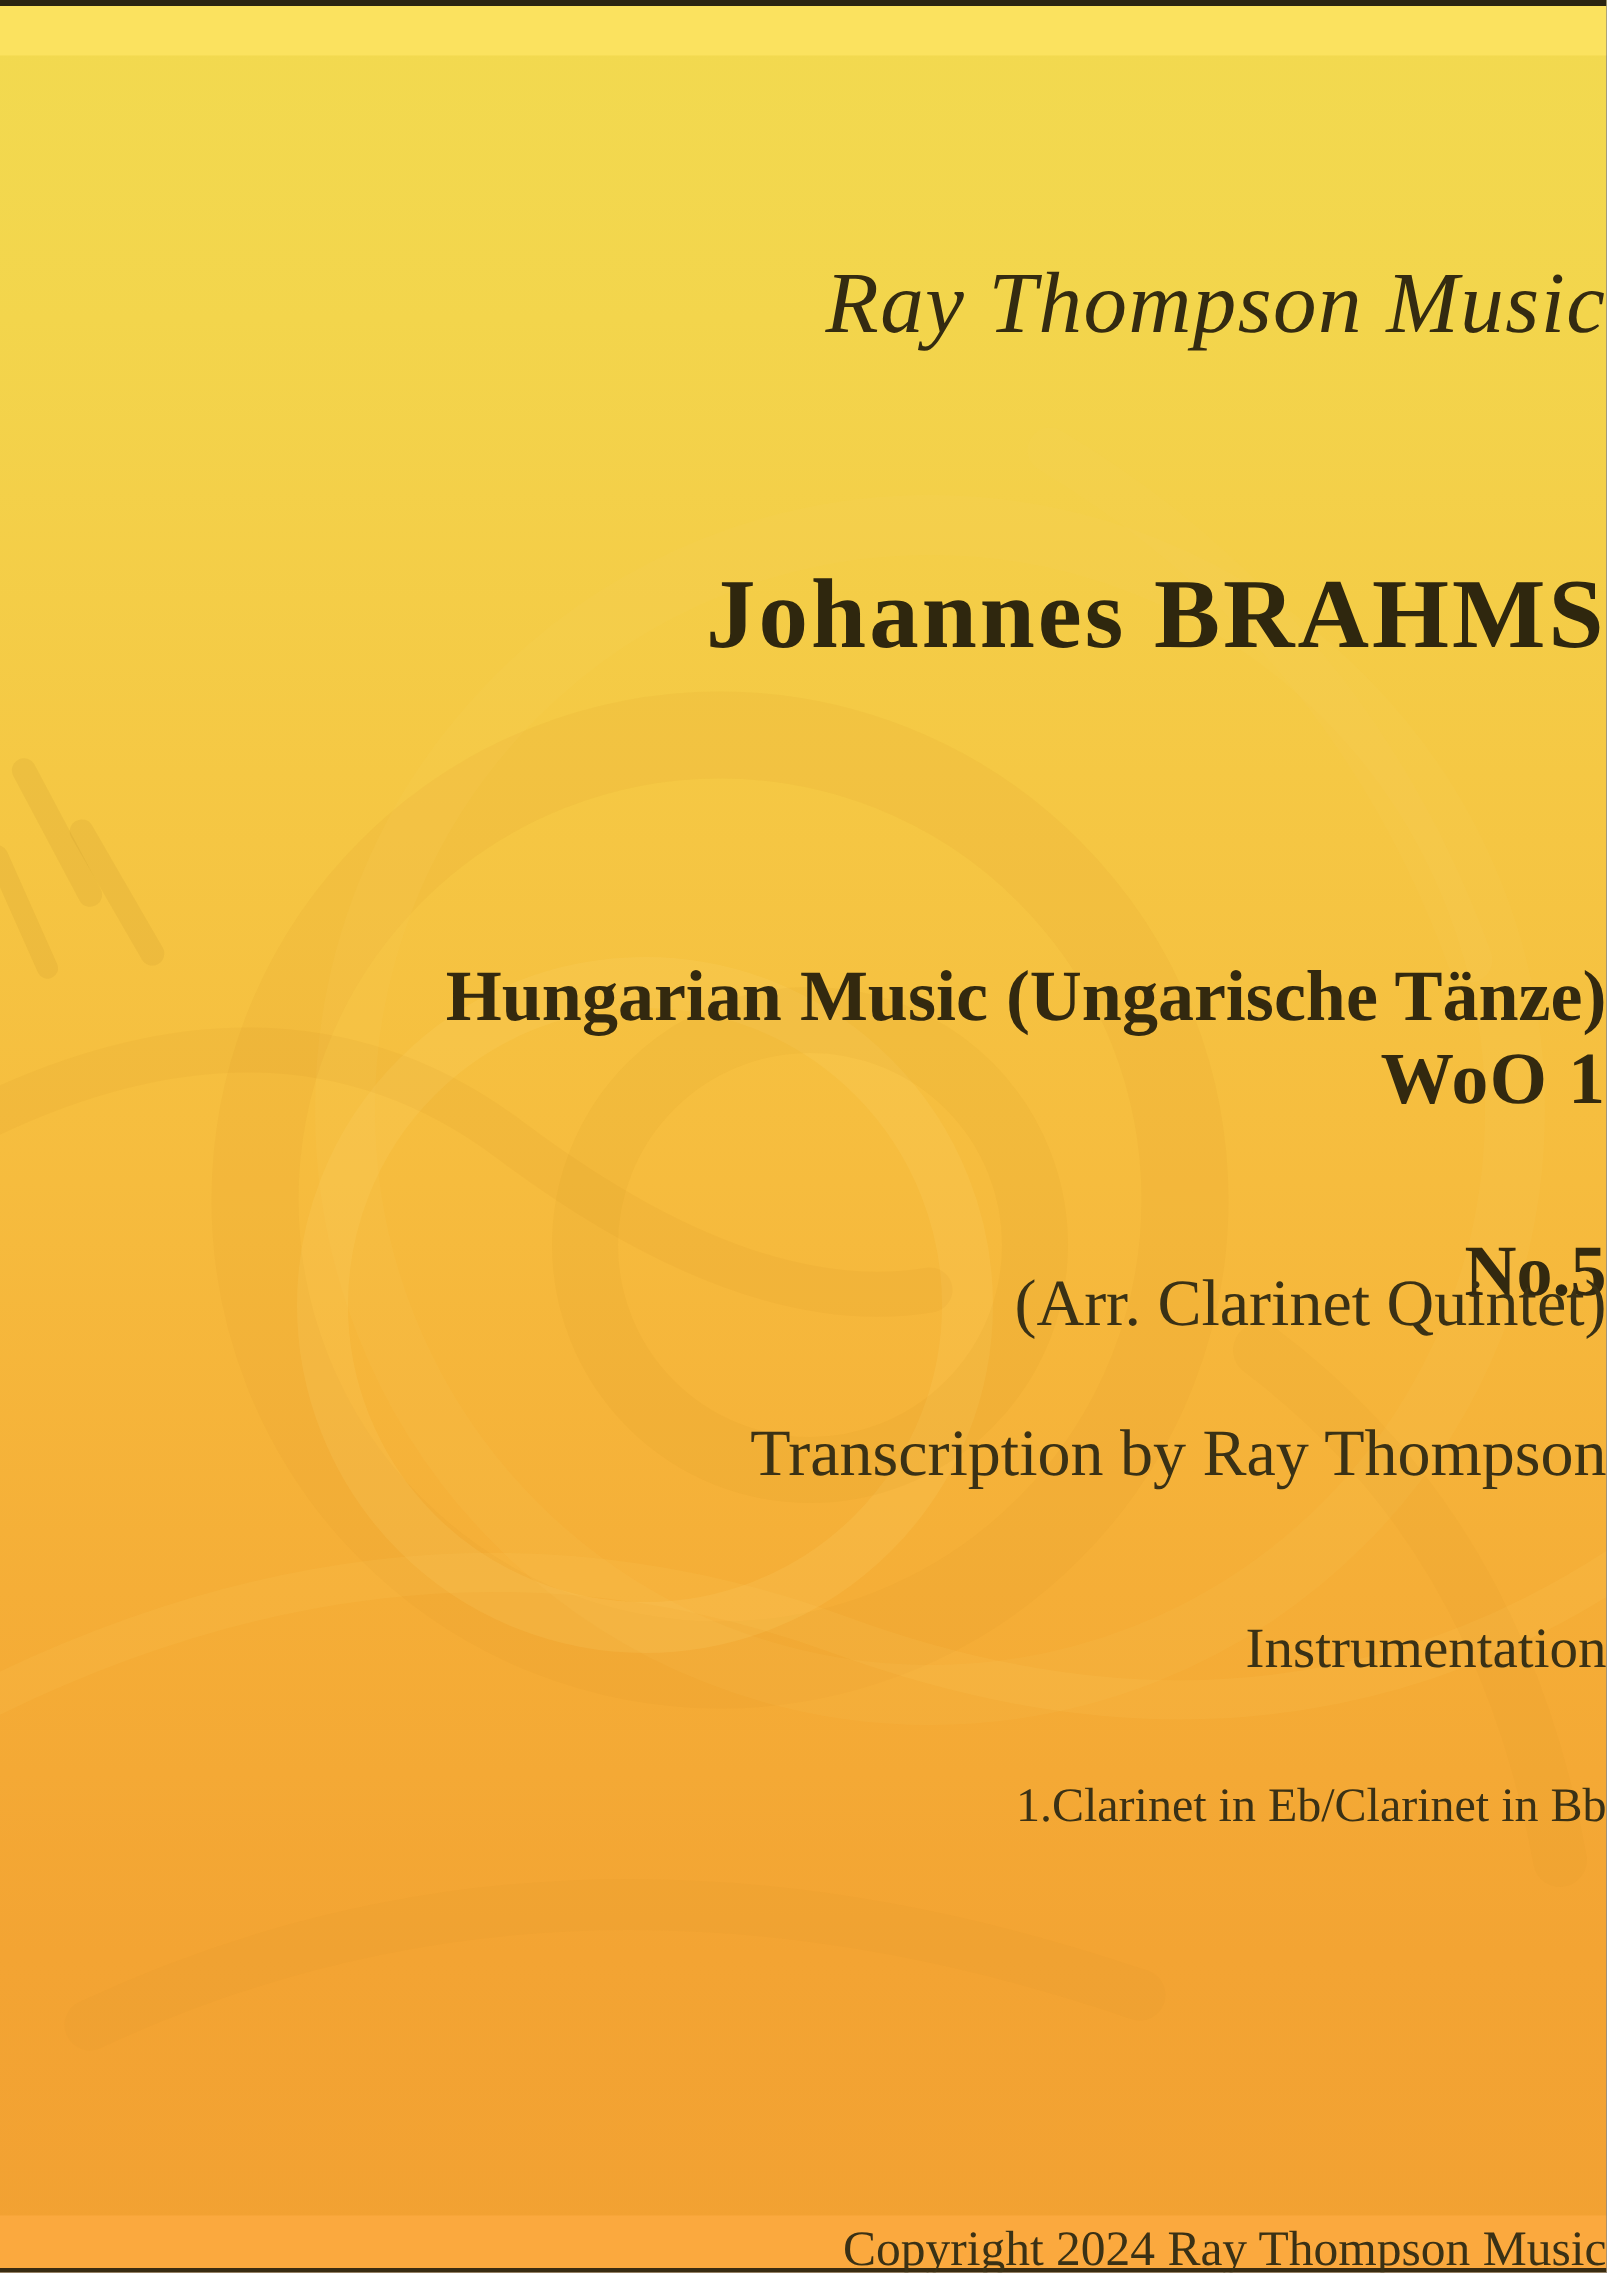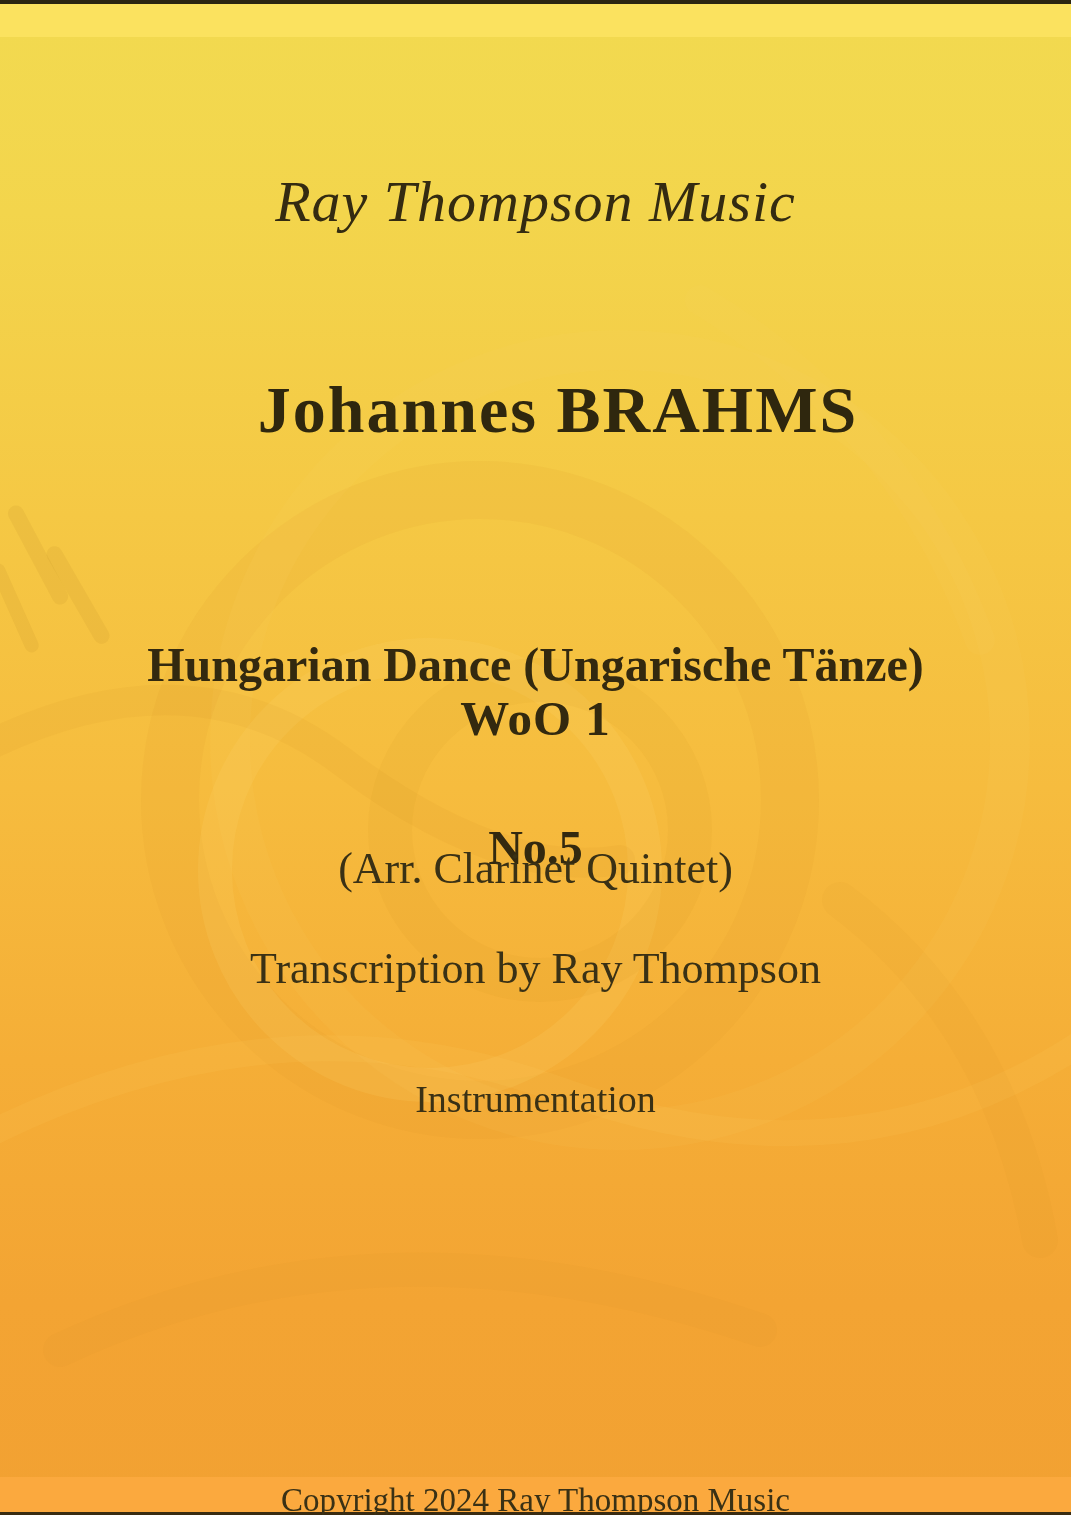--- a/index.html
+++ b/index.html
@@ -19,21 +19,21 @@
       #f2a132 100%);
   }
   
   .horn-ghost{position:absolute;inset:0;pointer-events:none;}
   
   .band-top{position:absolute;left:0;right:0;top:4px;height:33px;background:#fbe25f;}
   .strip-top{position:absolute;left:0;right:0;top:0;height:4px;background:#2b2511;}
   .band-bottom{position:absolute;left:0;right:0;top:1477px;height:35px;background:#fba93e;}
   .strip-bottom{position:absolute;left:0;right:0;bottom:0;height:3px;background:#392b11;}
 
-  .line{position:absolute;left:0;right:0;text-align:center;white-space:pre;}
+  .line{position:absolute;left:0;right:0;text-align:right;white-space:pre;}
   .brand{top:168px;font-size:58px;font-style:italic;color:#342b11;letter-spacing:1px;}
   .composer{top:372px;font-size:66px;font-weight:700;color:#2f270e;letter-spacing:2px;margin-left:45px;}
   .work-title{top:512px;font-size:48px;font-weight:700;color:#33290f;line-height:61px;}
   .woo{top:690px;font-size:49px;font-weight:700;color:#33290f;letter-spacing:1px;}
   .arr{top:843px;font-size:44px;color:#3a3115;}
   .transcription{top:943px;font-size:44px;color:#3a3115;}
   .instr-head{top:1049px;font-size:38px;color:#3a3115;margin-top:28px;}
   .instr-list{top:1096px;font-size:32px;line-height:43px;color:#3a3115;}
   .copyright{top:1395px;font-size:33px;line-height:42px;color:#3a3115;}
 </style>
@@ -64,33 +64,34 @@
   <div class="band-top"></div>
   <div class="strip-top"></div>
   <div class="band-bottom"></div>
   <div class="strip-bottom"></div>
 
   <div class="line brand">Ray Thompson Music</div>
 
   <div class="line composer">Johannes BRAHMS</div>
 
   <div class="line work-title">
-    <div>Hungarian Dance (Ungarische Tänze)</div>
+    <div>Hungarian Music (Ungarische Tänze)</div>
     <div>No.5</div>
   </div>
 
   <div class="line woo">WoO 1</div>
 
   <div class="line arr">(Arr. Clarinet Quintet)</div>
 
   <div class="line transcription">Transcription by Ray Thompson</div>
 
   <div class="line instr-head">Instrumentation</div>
 
   <div class="line instr-list">
+    <div>1.Clarinet in Eb/Clarinet in Bb</div>
     
     
   </div>
 
   <div class="line copyright">
     <div>Copyright 2024 Ray Thompson Music</div>
     
   </div>
 
 </div>

